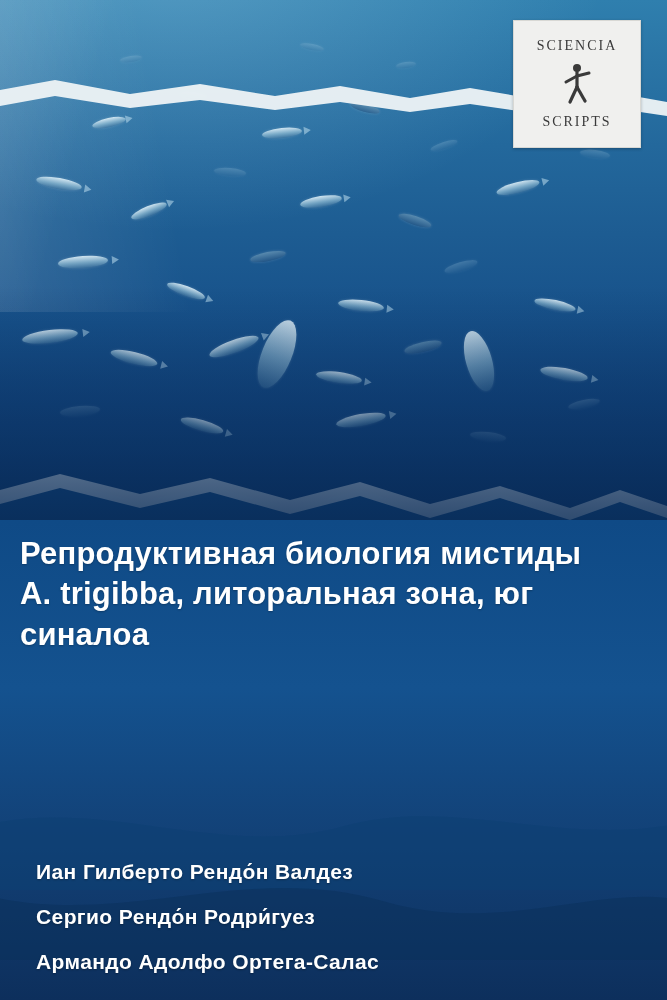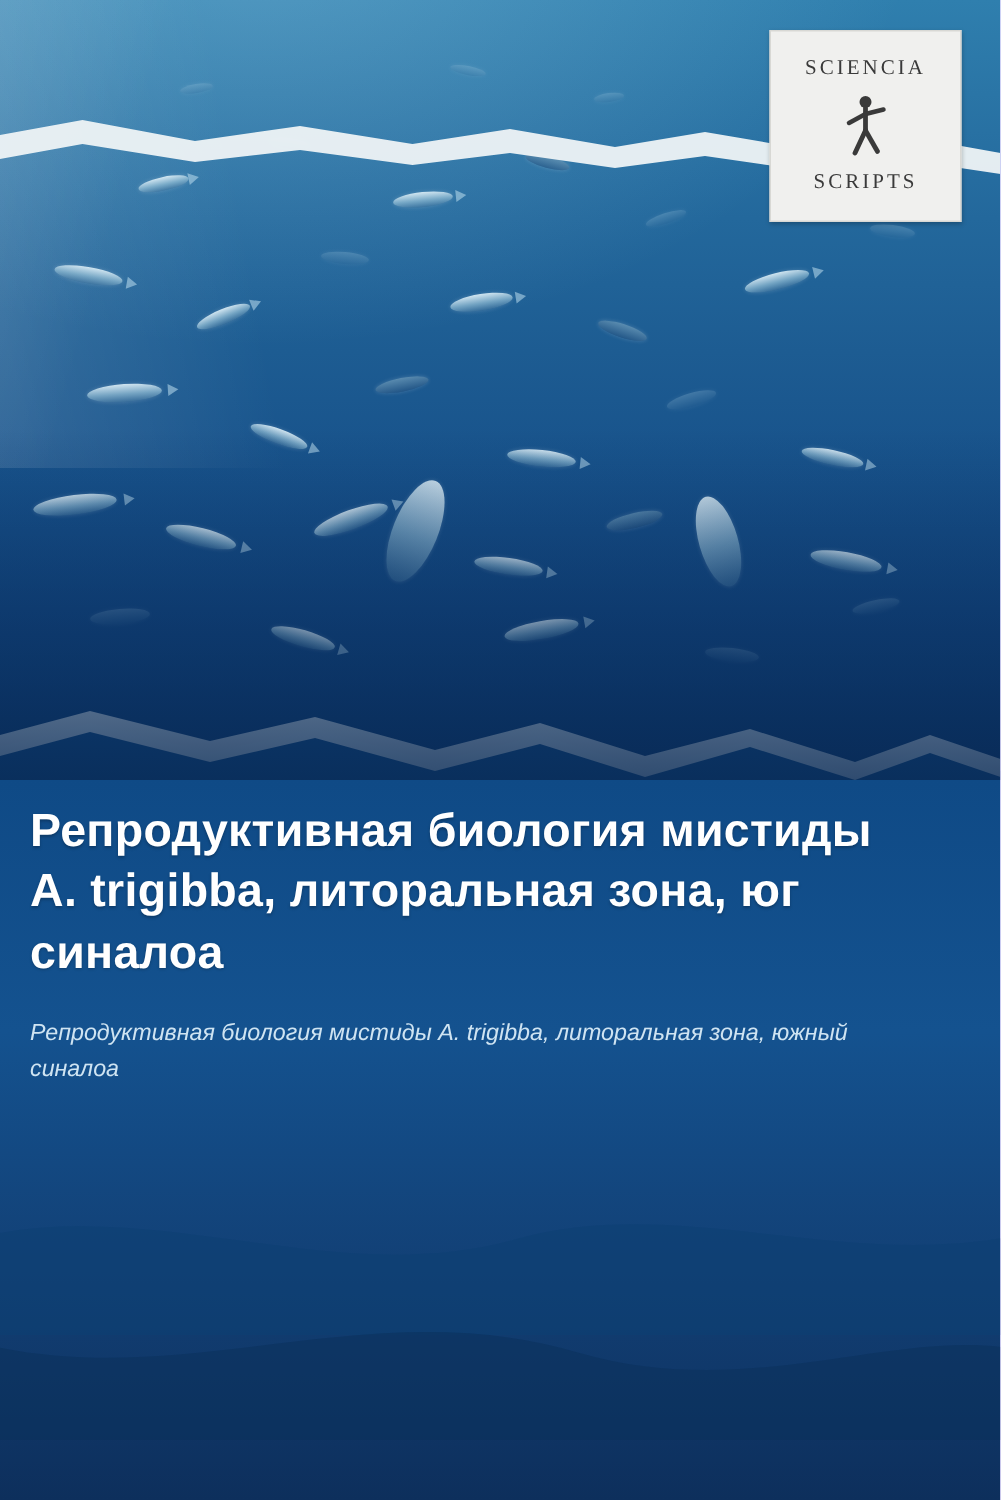--- a/index.html
+++ b/index.html
@@ -8,21 +8,21 @@
     background: #ffffff;
   }
   body {
     font-family: "Liberation Sans", sans-serif;
   }
   .cover {
     position: relative;
     width: 667px;
     height: 1000px;
     overflow: hidden;
-    background: #c4b5fd;
+    background: #f9a8d4;
   }
 
   
   .photo {
     position: absolute;
     left: 0; top: 0;
     width: 667px;
     height: 520px;
     overflow: hidden;
     background:
@@ -296,18 +296,22 @@
 
     <svg class="wave1" viewBox="0 0 700 120" preserveAspectRatio="none">
       <path d="M0,60 C120,20 240,92 360,56 C470,24 580,84 700,48 L700,120 L0,120 Z" fill="#0d3f73" opacity="0.55"></path>
     </svg>
     <svg class="wave2" viewBox="0 0 700 120" preserveAspectRatio="none">
       <path d="M0,50 C140,96 260,18 400,62 C520,98 620,34 700,66 L700,120 L0,120 Z" fill="#0a2f5a" opacity="0.5"></path>
     </svg>
 
     <div class="text-wrap">
       <h1 class="title">Репродуктивная биология мистиды A. trigibba, литоральная зона, юг синалоа</h1>
-      <p class="subtitle">Репродуктивная биология мистиды A. trigibba, литоральная зона, южный синалоа</p>
     </div>
 
+    <div class="authors">
+      <p class="author">Иан Гилберто Рендо́н Валдез</p>
+      <p class="author">Сергио Рендо́н Родри́гуез</p>
+      <p class="author">Армандо Адолфо Ортега-Салас</p>
+    </div>
   </div>
 
 </div>
 
 </body></html>

